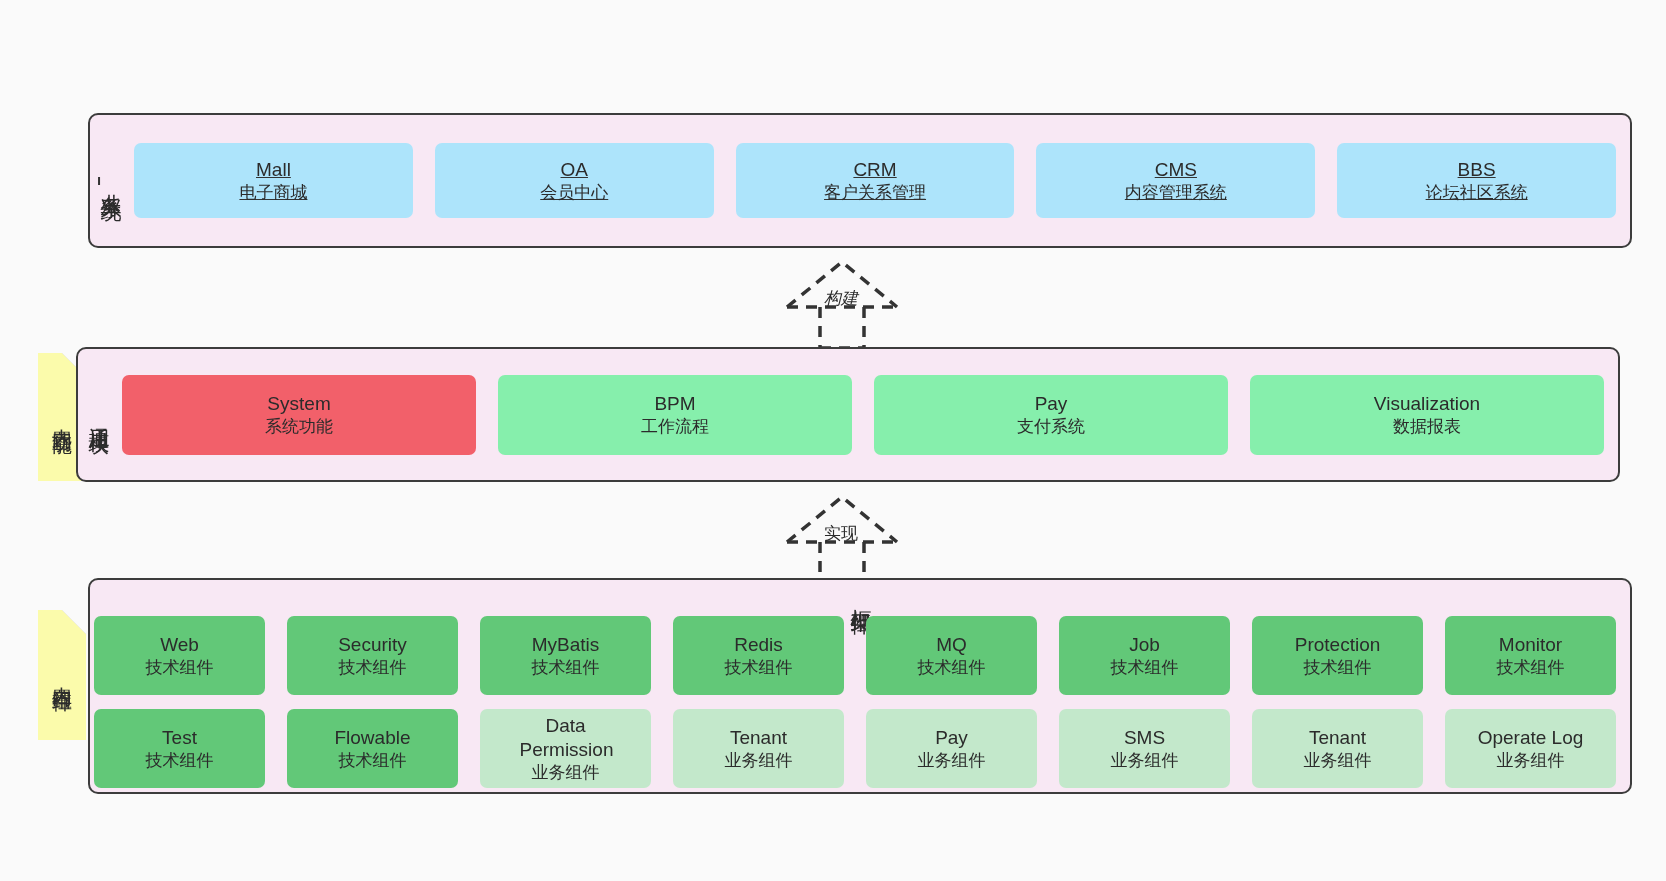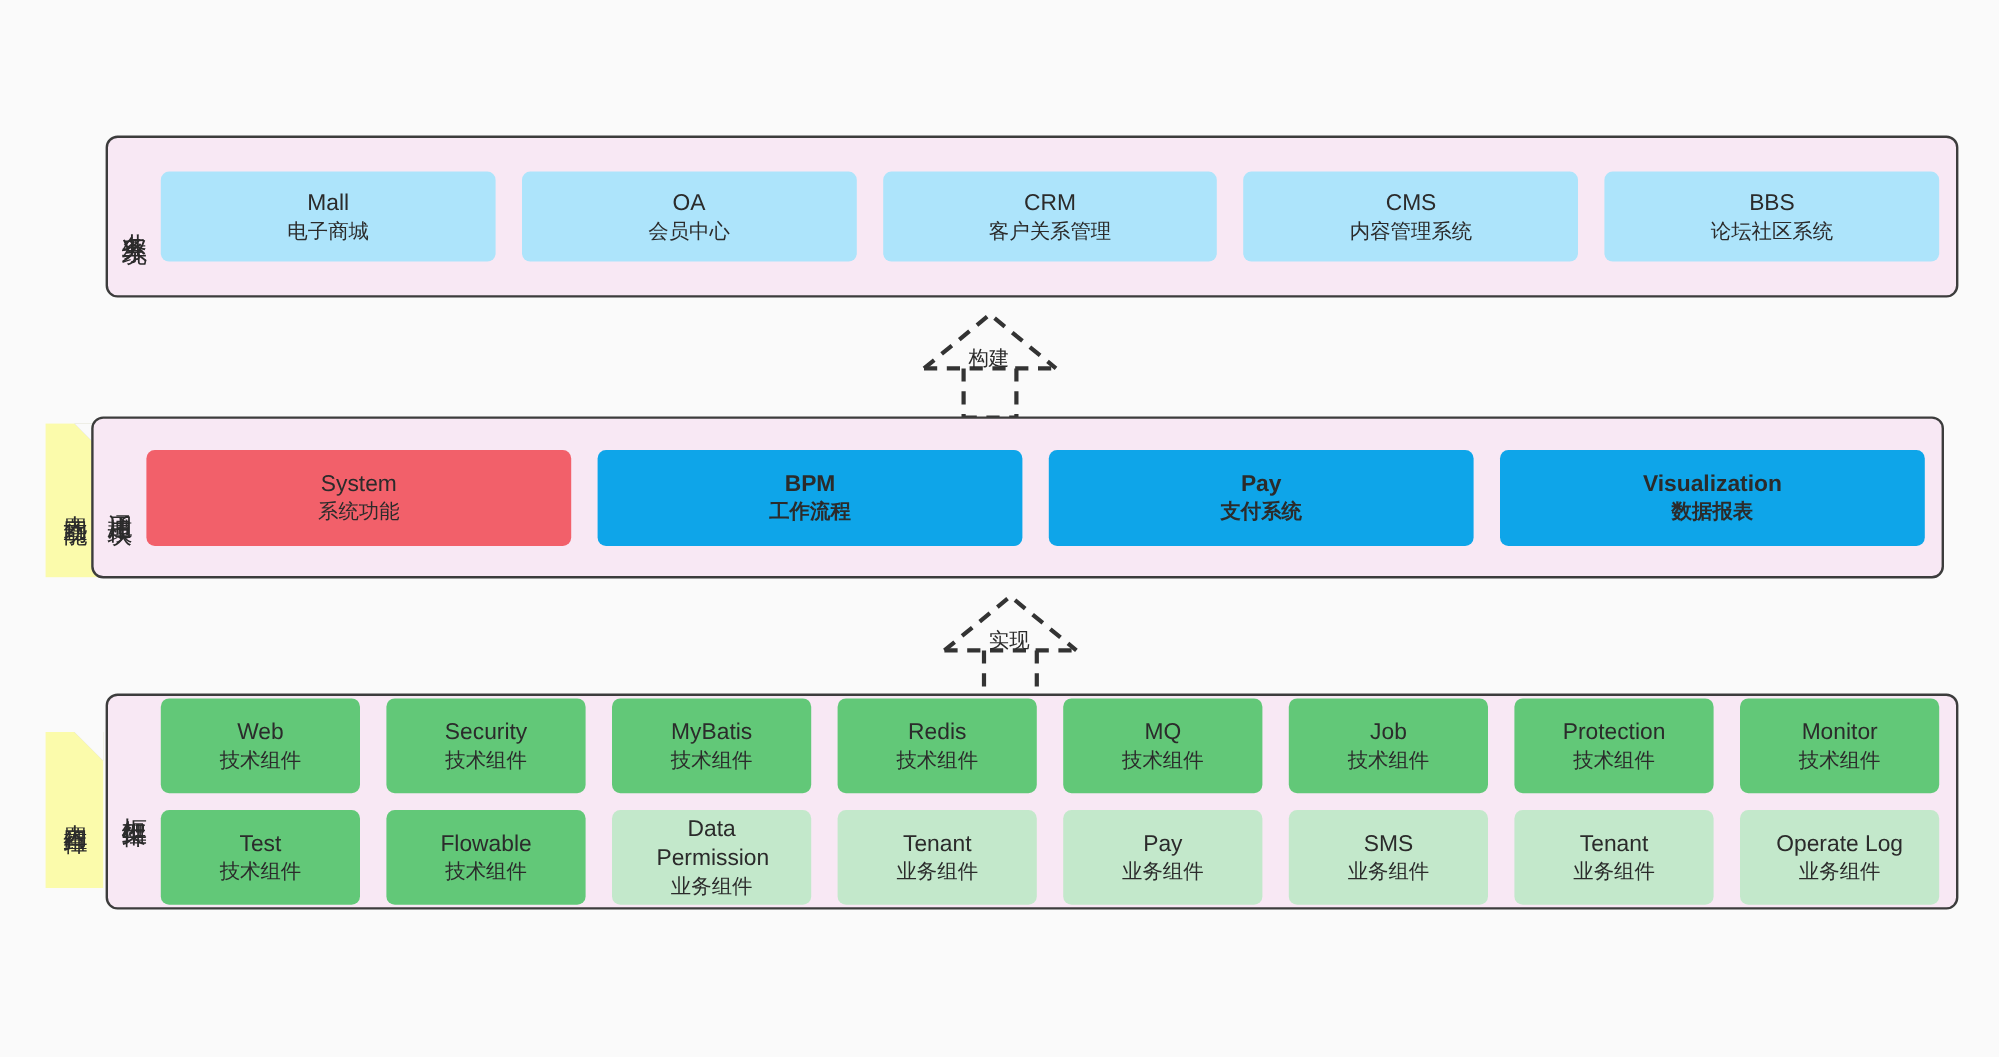--- a/index.html
+++ b/index.html
@@ -80,21 +80,21 @@
     font-size: 19px;
     color: #2b2b2b;
   }
   .node .n-sub {
     font-size: 17px;
     color: #2b2b2b;
   }
 
   .blue   { background: #ade4fb; }
   .red    { background: #f2606a; }
-  .pink   { background: #0ea5e9; font-weight: bold; }
+  .pink   { background: #86efac; }
   .green  { background: #62c878; }
   .mint   { background: #c3e8cb; }
 
   
   .note {
     position: absolute;
     background: #fbfbab;
     box-sizing: border-box;
     display: flex;
     align-items: center;
@@ -138,21 +138,21 @@
     color: #2b2b2b;
     background: transparent;
     white-space: nowrap;
   }
 </style>
 </head>
 <body>
 
 <div class="canvas">
 
-  <div class="layer" style="left:88px; top:113px; width:1544px; height:135px;">
+  <div class="layer" style="left:88px; top:113px; width:1544px; height:135px;text-decoration:underline;">
     <div class="layer-title">业务系统</div>
     <div class="layer-body">
       <div class="row" style="height:75px;">
 
         <div class="node blue">
           <span class="n-title">Mall</span>
           <span class="n-sub">电子商城</span>
         </div>
         <div class="node blue">
           <span class="n-title">OA</span>
@@ -168,21 +168,21 @@
         </div>
         <div class="node blue">
           <span class="n-title">BBS</span>
           <span class="n-sub">论坛社区系统</span>
         </div>
 
       </div>
     </div>
   </div>
 
-  <div class="arrow-wrap" style="left:753px; top:255px; width:160px; height:95px;">
+  <div class="arrow-wrap" style="left:770px; top:255px; width:160px; height:95px;font-style:italic;">
     <svg width="160" height="95" viewBox="0 0 160 95">
 
       <polyline points="17,52 72,7 127,52" fill="none" stroke="#333333" stroke-width="3.5" stroke-dasharray="11,8" stroke-linecap="butt"></polyline>
       <line x1="17" y1="52" x2="127" y2="52" stroke="#333333" stroke-width="3.5" stroke-dasharray="11,8"></line>
 
       <line x1="50" y1="52" x2="50" y2="95" stroke="#333333" stroke-width="3.5" stroke-dasharray="11,8"></line>
       <line x1="94" y1="52" x2="94" y2="95" stroke="#333333" stroke-width="3.5" stroke-dasharray="11,8"></line>
       <line x1="50" y1="93" x2="94" y2="93" stroke="#333333" stroke-width="3.5" stroke-dasharray="11,8"></line>
     </svg>
     <span class="arrow-label" style="left:54px; top:32px;">构建</span>
@@ -230,21 +230,21 @@
     </svg>
     <span class="arrow-label" style="left:54px; top:32px;">实现</span>
   </div>
 
   <div class="note" style="left:38px; top:610px; width:48px; height:130px;">
     <span class="fold"></span>
     <span class="fold-mask"></span>
     <span class="note-text">内置组件</span>
   </div>
 
-  <div class="layer" style="left:88px; top:578px; width:1544px; height:180px;">
+  <div class="layer" style="left:88px; top:578px; width:1544px; height:216px;flex-direction:column;">
     <div class="layer-title">框架组件</div>
     <div class="layer-body">
 
       <div class="row" style="height:79px;">
         <div class="node green">
           <span class="n-title">Web</span>
           <span class="n-sub">技术组件</span>
         </div>
         <div class="node green">
           <span class="n-title">Security</span>

